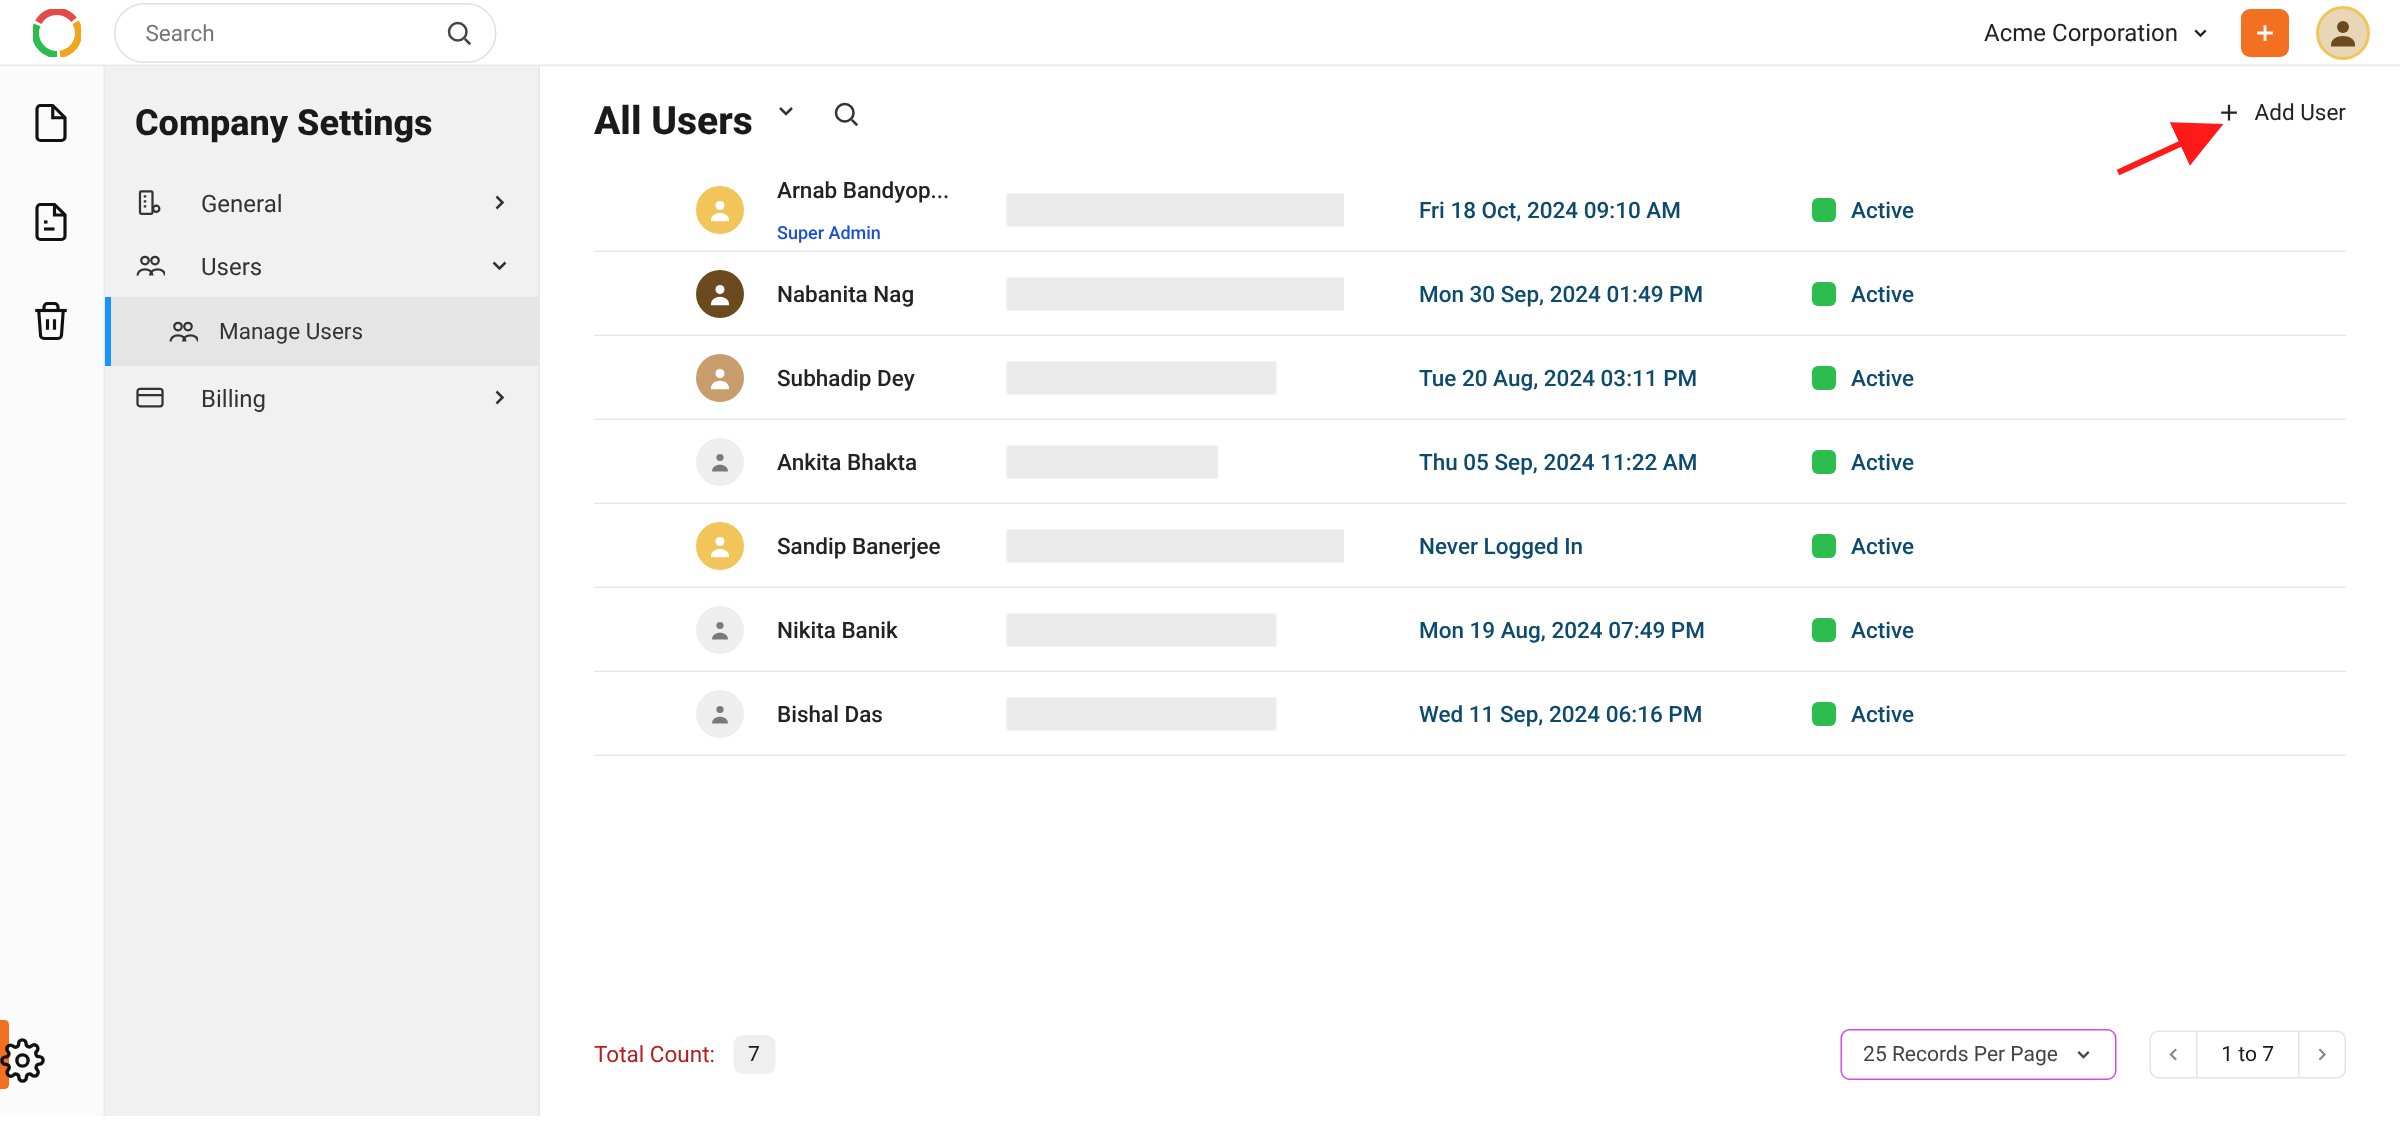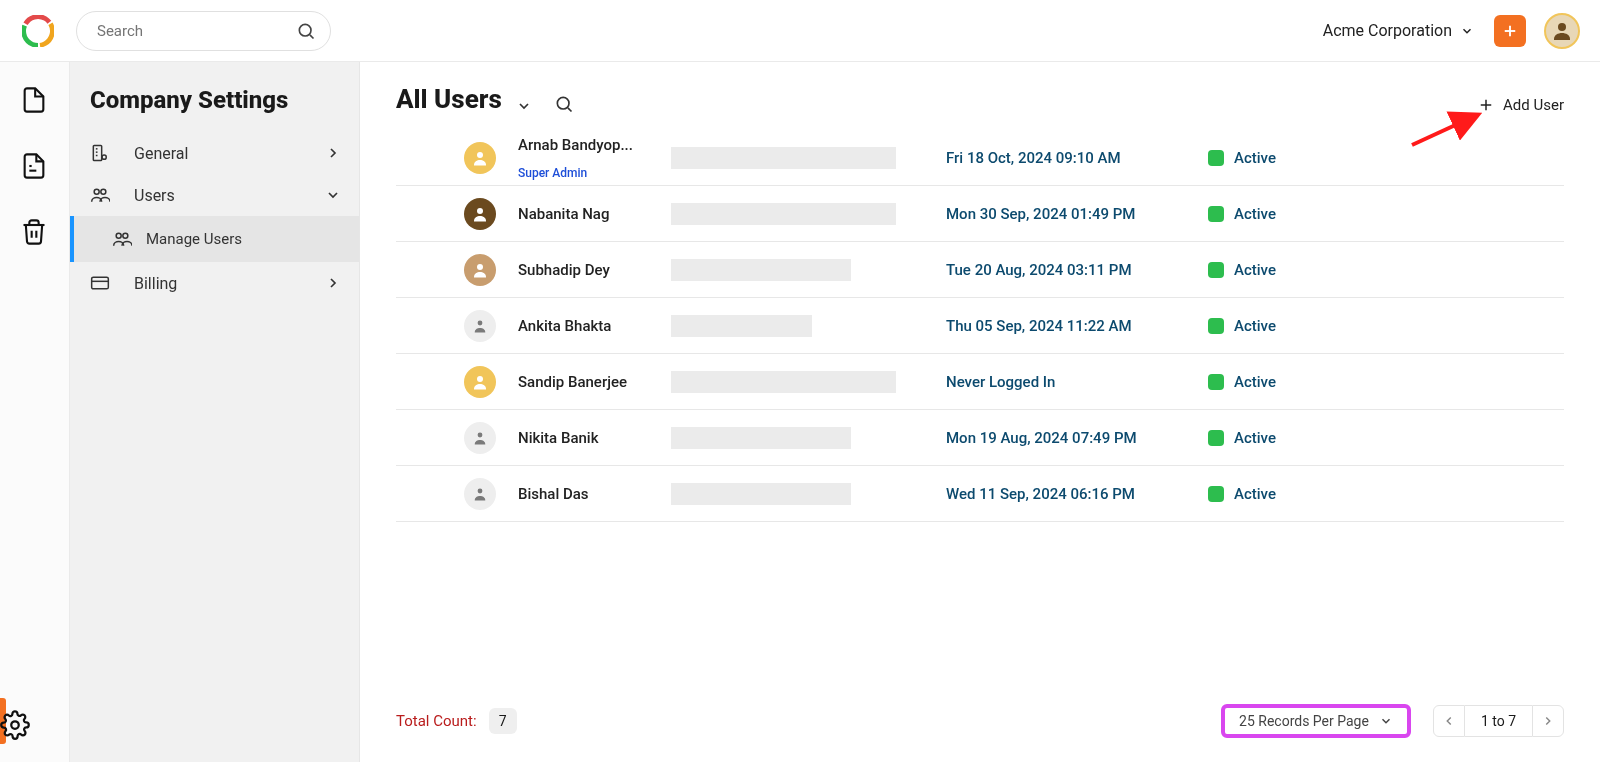--- a/index.html
+++ b/index.html
@@ -9,21 +9,21 @@
     --muted:#777;
     --border:#eaeaea;
     --panel:#f1f1f1;
     --grey-bg:#f4f4f4;
     --row-border:#e7e7e7;
   }
   *{box-sizing:border-box;font-family:-apple-system,BlinkMacSystemFont,"Segoe UI",Roboto,Arial,sans-serif}
   body{margin:0;width:1600px;height:762px;background:#fff;color:var(--text);overflow:hidden}
 
   
-  .topbar{display:flex;align-items:center;height:62px;padding:0 20px 0 12px;border-bottom:1px solid var(--border)}
+  .topbar{display:flex;align-items:center;height:44px;padding:0 20px 0 12px;border-bottom:1px solid var(--border)}
   .logo-wrap{width:52px;display:flex;justify-content:center}
   .search-pill{position:relative;margin-left:12px;width:255px;height:40px;border:1px solid #e0e0e0;border-radius:20px;display:flex;align-items:center;padding:0 44px 0 18px;background:#fff}
   .search-pill input{border:none;outline:none;width:100%;font-size:15px;color:#555;background:transparent}
   .search-pill .sicon{position:absolute;right:14px;top:9px;color:#444}
   .topbar .spacer{flex:1}
   .company{display:flex;align-items:center;gap:8px;font-size:16px;color:#222;margin-right:20px;cursor:pointer}
   .add-btn{width:32px;height:32px;border-radius:6px;background:var(--orange);display:flex;align-items:center;justify-content:center;color:#fff;margin-right:18px;cursor:pointer}
   .avatar-top{width:36px;height:36px;border-radius:50%;border:2px solid #f1c55a;background:#e8d7b6;display:flex;align-items:center;justify-content:center;font-size:11px;color:#6b4a1f;cursor:pointer}
 
   
@@ -40,21 +40,21 @@
   .sidebar h1{font-size:24px;font-weight:800;margin:4px 0 18px 20px}
   .nav-row{display:flex;align-items:center;height:42px;padding:0 18px 0 20px;font-size:16px;color:#333;cursor:pointer;gap:24px}
   .nav-row .lbl{flex:1}
   .nav-row .chev{color:#333}
   .sub-row{display:flex;align-items:center;height:46px;padding:0 18px 0 42px;font-size:15px;color:#333;gap:14px;background:#e5e5e5;position:relative;cursor:pointer}
   .sub-row::before{content:"";position:absolute;left:0;top:0;bottom:0;width:4px;background:#1994ff}
   .sub-row .lbl{flex:1}
 
   
   .main{flex:1;display:flex;flex-direction:column;padding:22px 36px 0 36px}
-  .page-head{display:flex;align-items:flex-end;gap:14px;margin-bottom:16px}
+  .page-head{display:flex;align-items:flex-start;gap:14px;margin-bottom:16px}
   .page-head h2{font-size:26px;font-weight:800;margin:0}
   .page-head .chev-down{color:#333}
   .page-head .head-search{margin-left:8px;color:#333;cursor:pointer}
   .page-head .spacer{flex:1}
   .add-user{display:flex;align-items:center;gap:8px;cursor:pointer;font-size:15px;color:#222;position:relative}
 
   
   .arrow-annot{position:absolute;top:14px;left:-70px;width:80px;height:40px;pointer-events:none}
 
   
@@ -82,21 +82,21 @@
   .email-mask{height:22px;background:#ebebeb}
   .status{display:flex;align-items:center;gap:10px}
   .status-dot{width:16px;height:16px;border-radius:4px;background:var(--green)}
   .chk{width:17px;height:17px;border:2px solid #bbb;border-radius:4px;background:#fff}
 
   
   .foot{display:flex;align-items:center;margin-top:auto;padding:18px 0 24px 0}
   .foot .lbl{font-size:15px;color:#b91c1c;margin-right:12px}
   .count-badge{background:#efefef;border-radius:6px;width:28px;height:26px;display:flex;align-items:center;justify-content:center;font-size:14px}
   .foot .spacer{flex:1}
-  .perpage{display:flex;align-items:center;gap:10px;border:4px solid #d946ef;border-radius:6px;height:34px;padding:0 14px;font-size:14px;color:#444;cursor:pointer}
+  .perpage{display:flex;align-items:center;gap:10px;border:1px solid #d946ef;border-radius:6px;height:34px;padding:0 14px;font-size:14px;color:#444;cursor:pointer}
   .pager{display:flex;align-items:center;margin-left:22px;gap:0}
   .pager .pg-btn{width:32px;height:32px;border:1px solid #e3e3e3;display:flex;align-items:center;justify-content:center;color:#888;cursor:pointer}
   .pager .pg-btn.left{border-radius:6px 0 0 6px}
   .pager .pg-btn.right{border-radius:0 6px 6px 0}
   .pager .pg-mid{height:32px;border-top:1px solid #e3e3e3;border-bottom:1px solid #e3e3e3;padding:0 16px;display:flex;align-items:center;font-size:14px}
 
   svg{display:block}
 </style>
 </head>
 <body>

